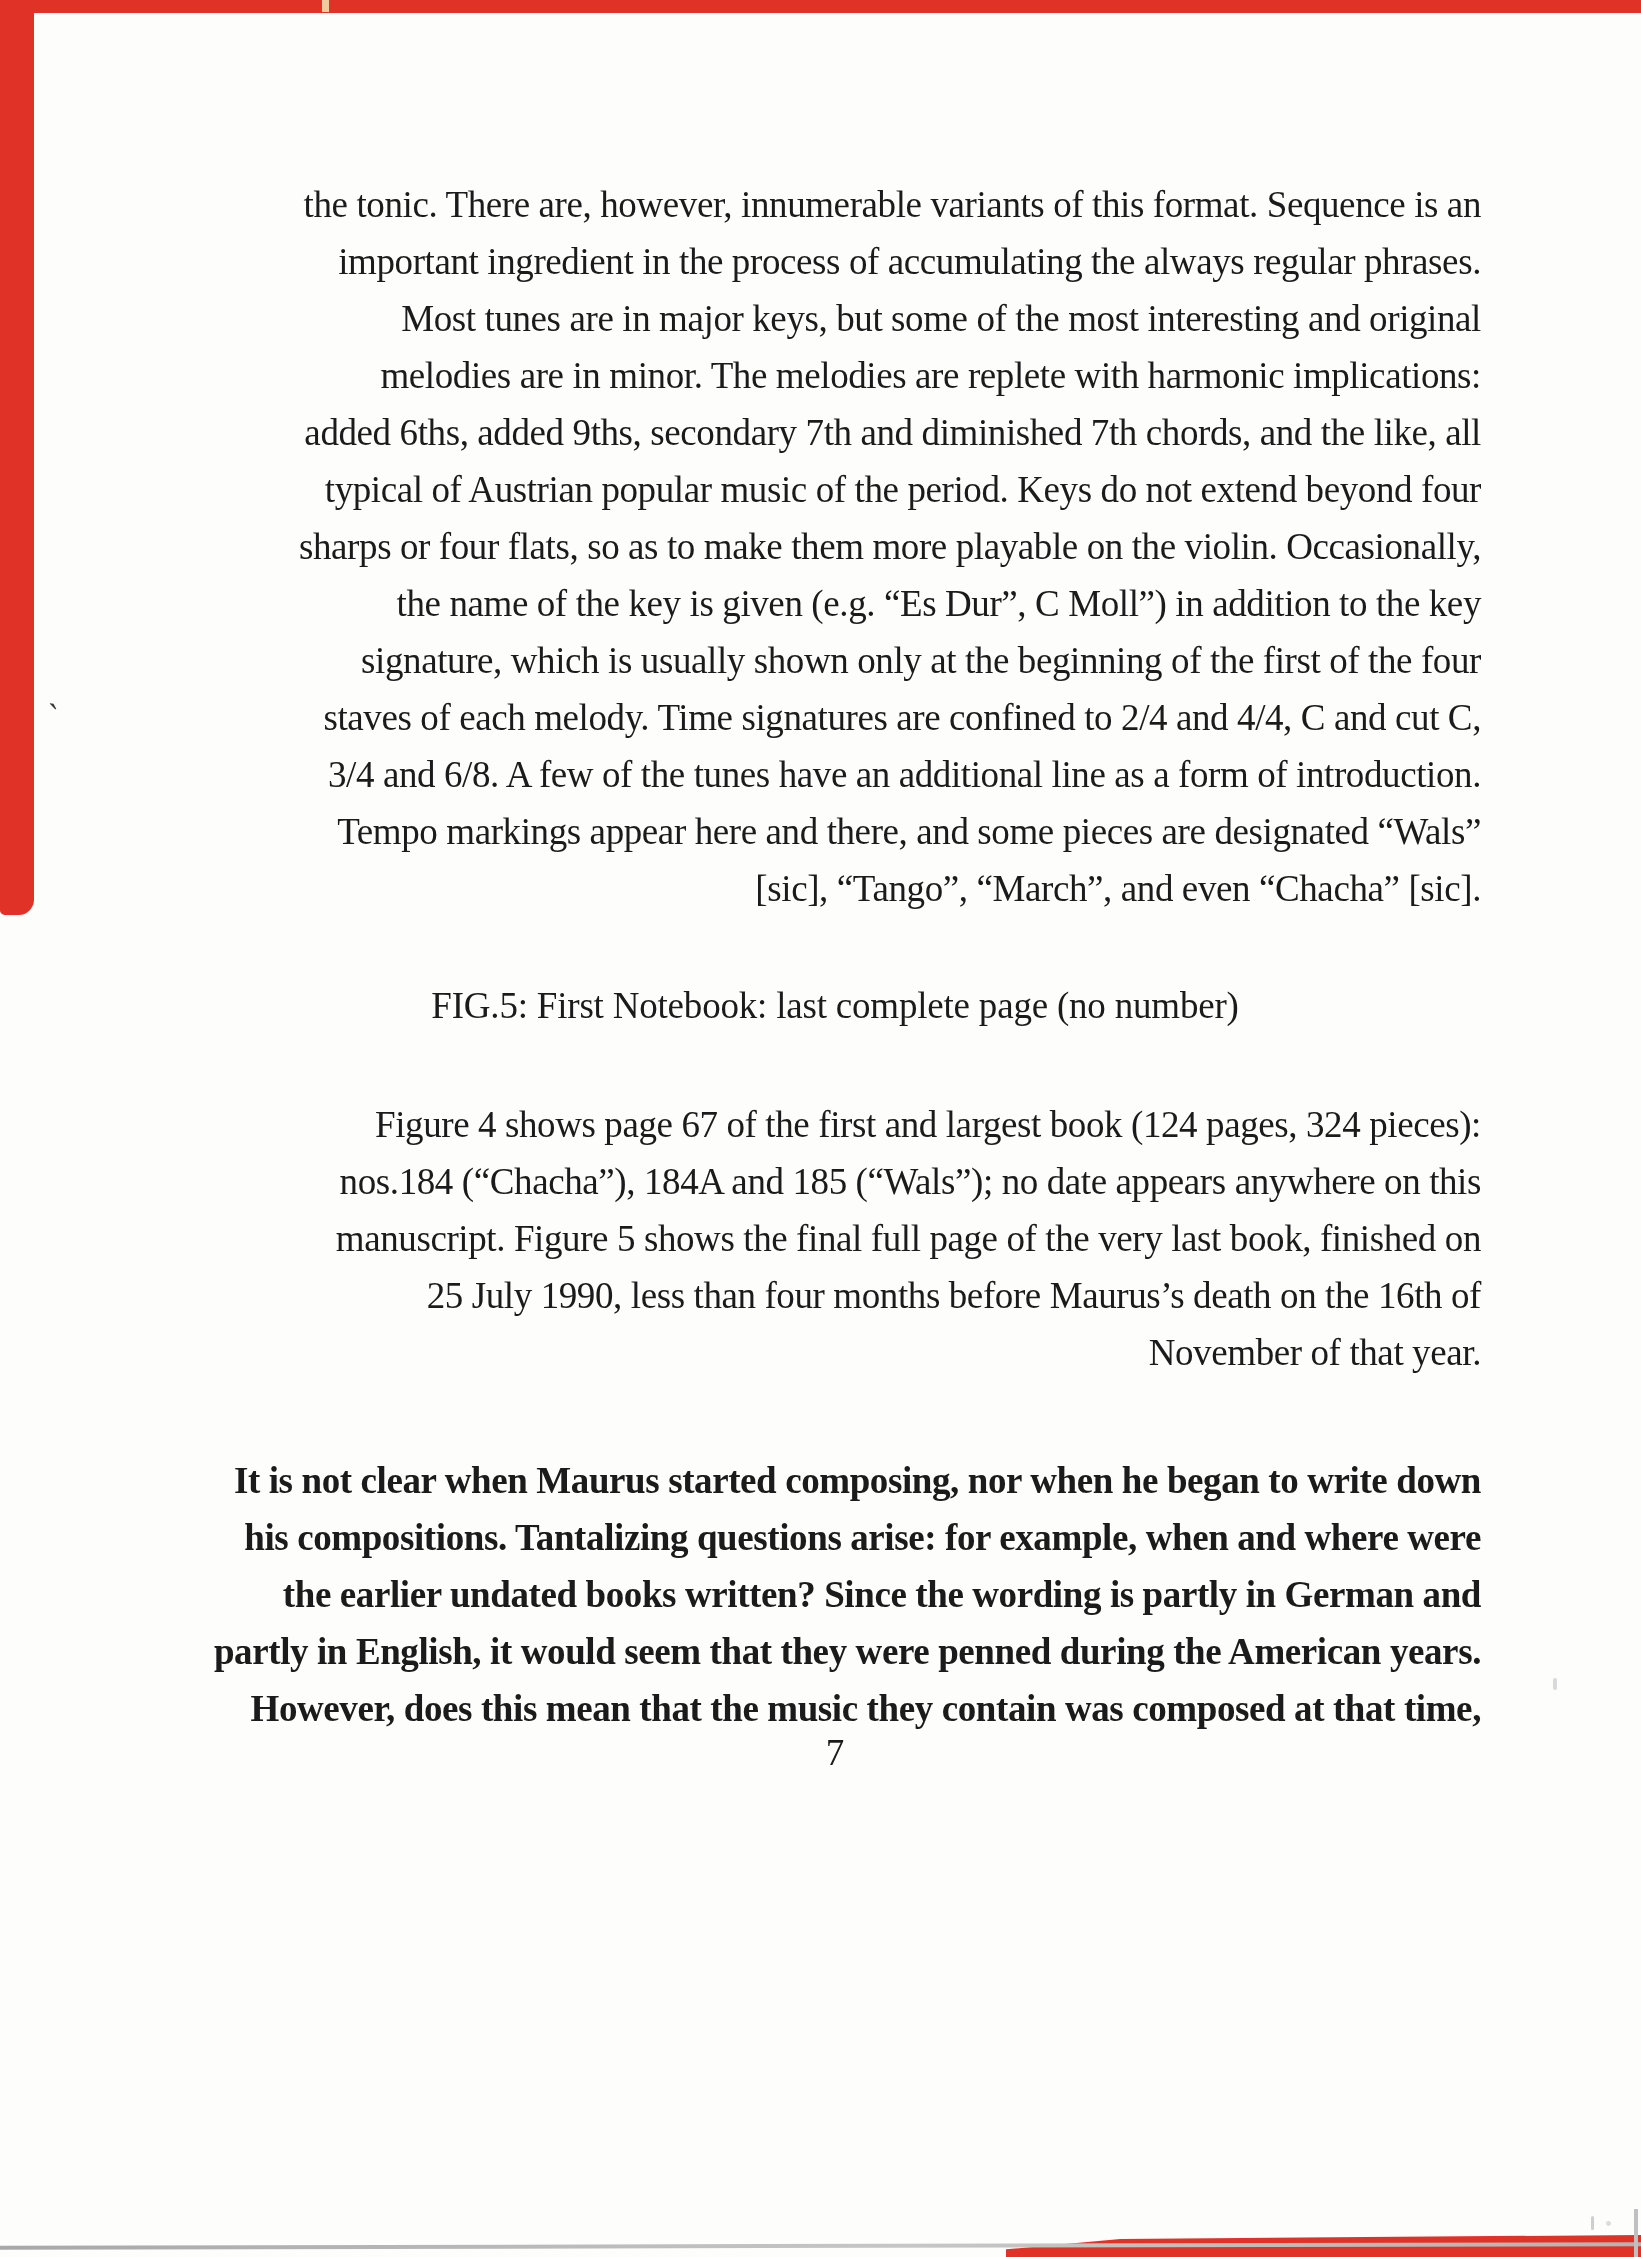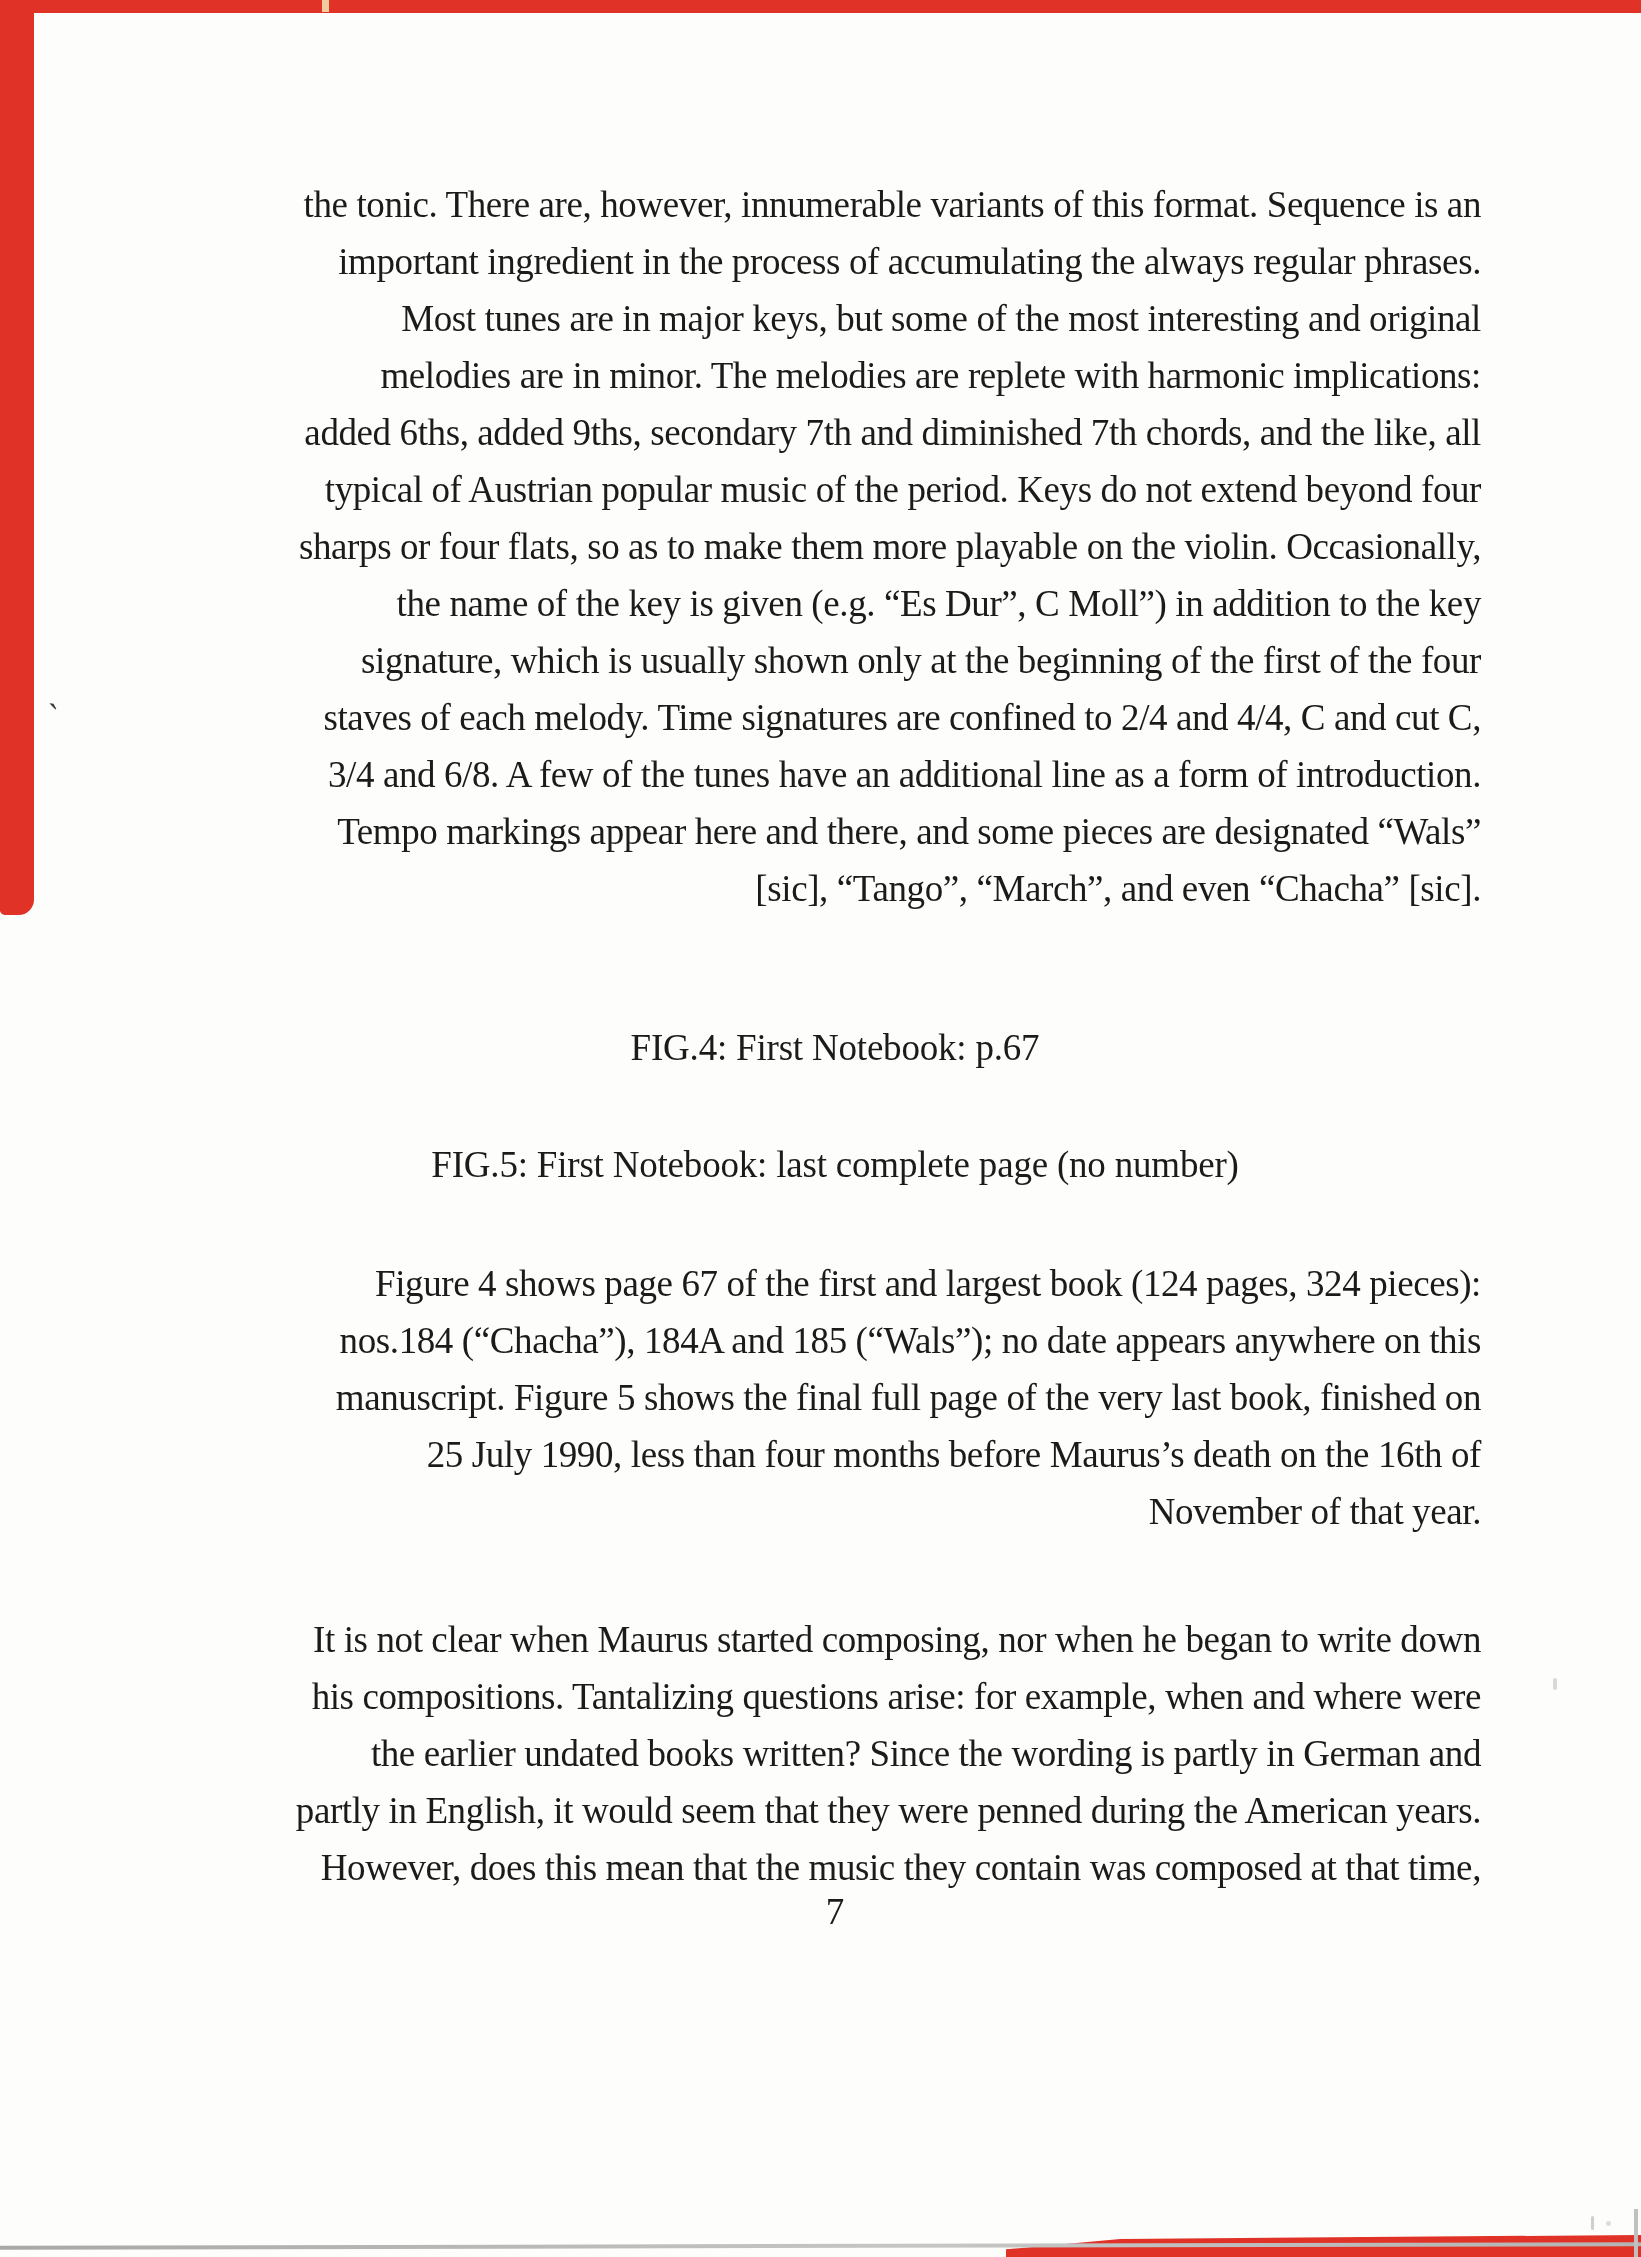--- a/index.html
+++ b/index.html
@@ -29,21 +29,21 @@
     font-size: 37px;
     line-height: 57px;
     letter-spacing: -0.4px;
     margin: 0;
     text-align: right;
   }
   .caption { text-align: center; font-size: 37px; line-height: 57px; letter-spacing: -0.2px; margin: 0; }
   .fig4 { margin-top: 102px; }
   .fig5 { margin-top: 60px; }
   .para2 { margin-top: 62px; }
-  .para3 { margin-top: 71px; }
+  .para3 { margin-top: 71px; font-weight: bold; }
   .pagenum { text-align: center; font-size: 37px; line-height: 44px; margin-top: -5.8px; }
 
   .stray-mark {
     position: absolute; left: 46px; top: 697px;
     font-size: 35px; color: #3a3a3a; transform: rotate(8deg);
   }
 
   
   .speck { position: absolute; background: #d9d9d9; }
   .speck-a { left: 1553px; top: 1678px; width: 3.9px; height: 11.6px; border-radius: 1.9px; }
@@ -77,21 +77,20 @@
 melodies are in minor. The melodies are replete with harmonic implications:
 added 6ths, added 9ths, secondary 7th and diminished 7th chords, and the like, all
 typical of Austrian popular music of the period. Keys do not extend beyond four
 sharps or four flats, so as to make them more playable on the violin. Occasionally,
 the name of the key is given (e.g. “Es Dur”, C Moll”) in addition to the key
 signature, which is usually shown only at the beginning of the first of the four
 staves of each melody. Time signatures are confined to 2/4 and 4/4, C and cut C,
 3/4 and 6/8. A few of the tunes have an additional line as a form of introduction.
 Tempo markings appear here and there, and some pieces are designated “Wals”
 [sic], “Tango”, “March”, and even “Chacha” [sic].</p>
-    <p class="caption fig4">FIG.4: First Notebook: p.67</p>
     <p class="caption fig5">FIG.5: First Notebook: last complete page (no number)</p>
     <p class="body-para para2">Figure 4 shows page 67 of the first and largest book (124 pages, 324 pieces):
 nos.184 (“Chacha”), 184A and 185 (“Wals”); no date appears anywhere on this
 manuscript. Figure 5 shows the final full page of the very last book, finished on
 25 July 1990, less than four months before Maurus’s death on the 16th of
 November of that year.</p>
     <p class="body-para para3">It is not clear when Maurus started composing, nor when he began to write down
 his compositions. Tantalizing questions arise: for example, when and where were
 the earlier undated books written? Since the wording is partly in German and
 partly in English, it would seem that they were penned during the American years.

